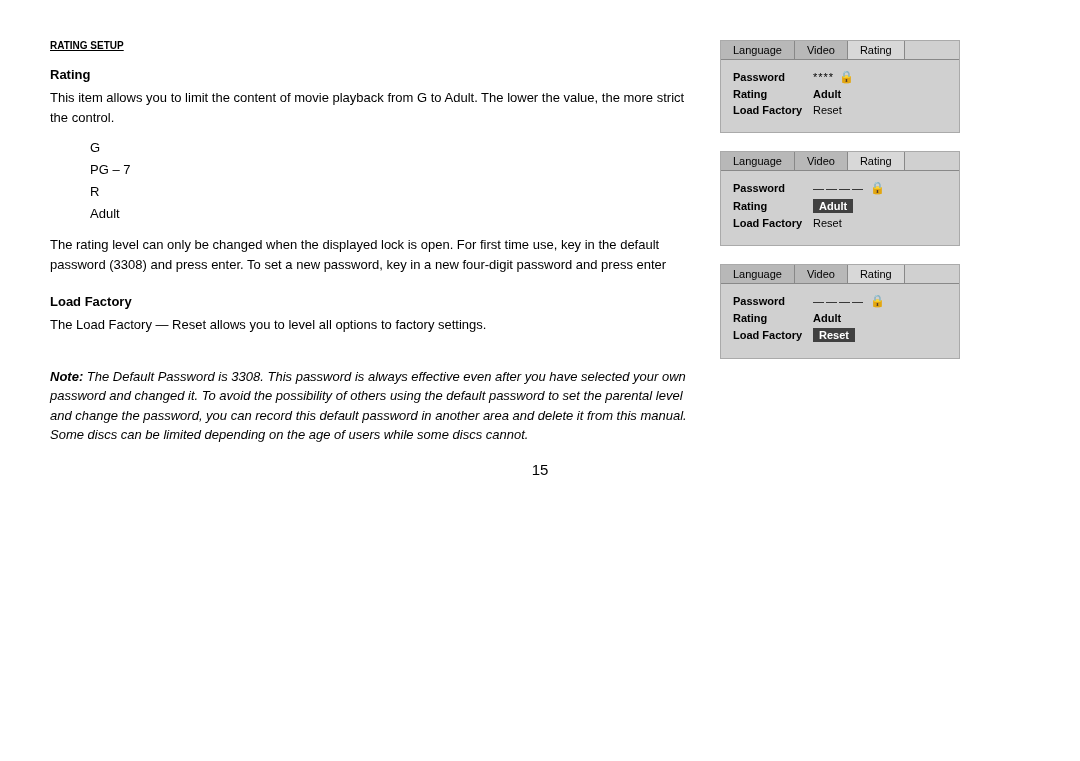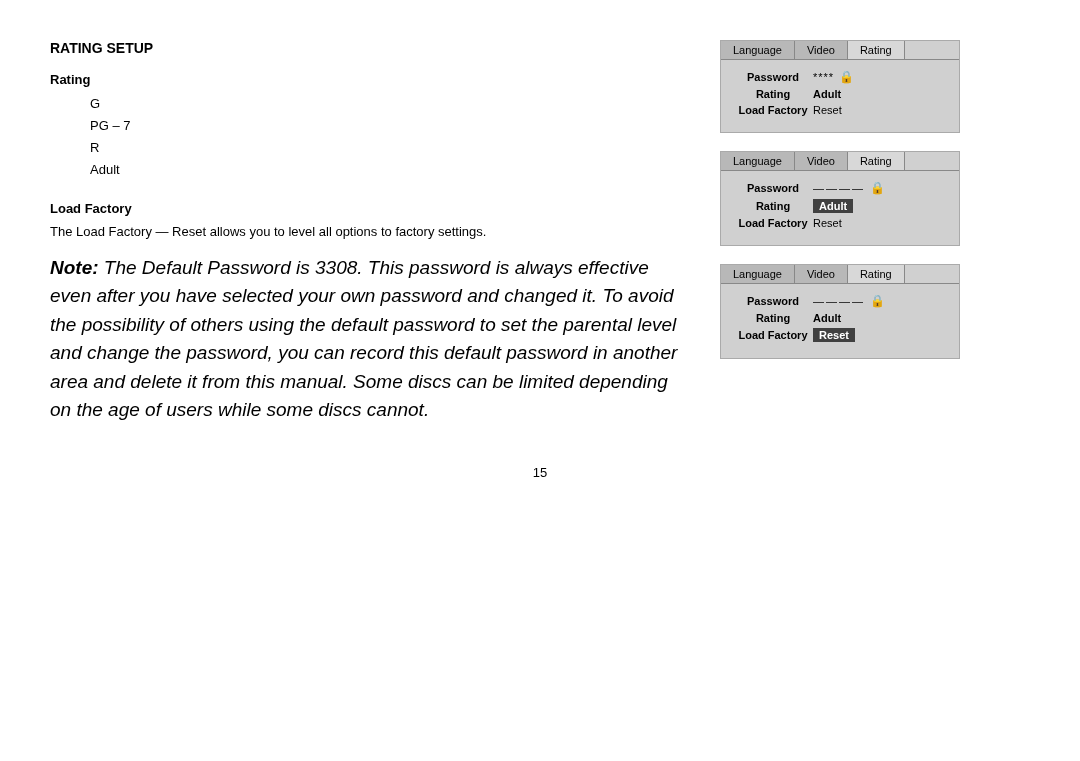--- a/index.html
+++ b/index.html
@@ -27,22 +27,23 @@
     .right-panels {
       width: 240px;
       flex-shrink: 0;
       display: flex;
       flex-direction: column;
       gap: 18px;
       padding-top: 0px;
     }
 
     .section-title {
-      font-size: 14px;
-      font-weight: bold;
+      font-size: 10px;
+      font-weight: bold;
+      text-decoration: underline;
       margin-bottom: 16px;
     }
 
     .sub-title {
       font-size: 13px;
       font-weight: bold;
       margin-bottom: 6px;
     }
 
     .body-text {
@@ -59,35 +60,35 @@
     }
 
     .load-factory-title {
       font-size: 13px;
       font-weight: bold;
       margin-top: 20px;
       margin-bottom: 6px;
     }
 
     .note-text {
-      font-size: 19px;
+      font-size: 13px;
       font-style: italic;
       line-height: 1.5;
-      margin-top: 12px;
+      margin-top: 32px;
     }
 
     .note-bold {
       font-weight: bold;
       font-style: italic;
     }
 
     .page-number {
       text-align: center;
-      margin-top: 40px;
-      font-size: 13px;
+      margin-top: 16px;
+      font-size: 15px;
     }
 
     
     .ui-panel {
       border: 1px solid #aaaaaa;
       background: #d0d0d0;
       font-size: 11px;
     }
 
     .panel-tabs {
@@ -103,21 +104,20 @@
       color: #000;
     }
 
     .panel-tab.active {
       background: #d8d8d8;
       font-weight: normal;
     }
 
     .panel-body {
       padding: 10px 12px 12px 12px;
-      text-align: center;
     }
 
     .panel-row {
       display: flex;
       align-items: center;
       margin-bottom: 4px;
       font-size: 11px;
     }
 
     .panel-label {
@@ -161,28 +161,30 @@
 </head>
 <body>
 
 <div class="main-layout">
 
   <div class="text-content">
     <div class="section-title">RATING SETUP</div>
 
     <div class="sub-title">Rating</div>
 
+    <p class="body-text">This item allows you to limit the content of movie playback from G to Adult. The lower the value, the more strict the control.</p>
 
     <div class="indent-list">
       <div>G</div>
       <div>PG – 7</div>
       <div>R</div>
       <div>Adult</div>
     </div>
 
+    <p class="body-text">The rating level can only be changed when the displayed lock is open. For first time use, key in the default password (3308) and press enter. To set a new password, key in a new four-digit password and press enter</p>
 
     <div class="load-factory-title">Load Factory</div>
     <p class="body-text">The Load Factory — Reset allows you to level all options to factory settings.</p>
 
     <p class="note-text">
       <span class="note-bold">Note:</span><span> The Default Password is 3308. This password is always effective even after you have selected your own password and changed it. To avoid  the possibility of others using the default password to set the parental level and change the password, you can record this default password in another area  and delete it from this manual. Some discs can be limited depending on the age of users while some discs cannot.</span>
     </p>
   </div>
 
   <div class="right-panels">

